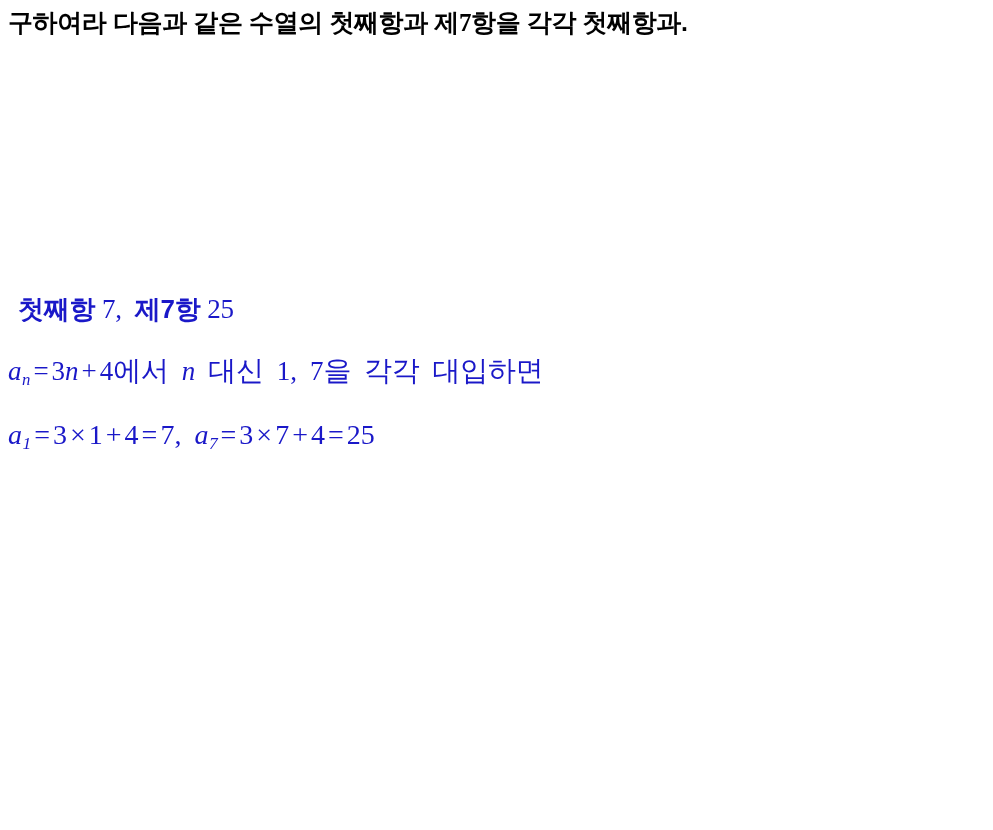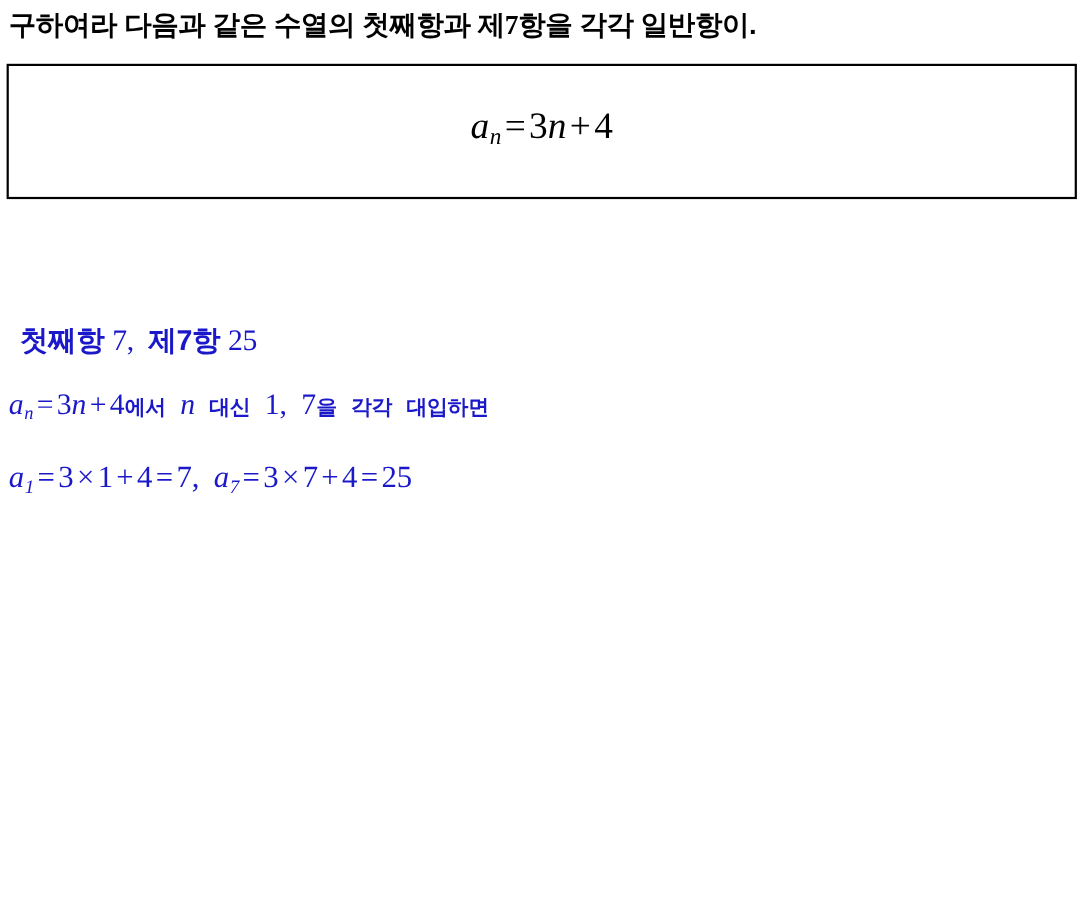--- a/index.html
+++ b/index.html
@@ -110,22 +110,22 @@
     font-weight: normal;
     font-size: 27px;
   }
   .ans-2 {
     position: absolute;
     left: 0;
     top: 60px;
     font-size: 26px;
   }
   .ans-2 .ko {
-    font-weight: bold;
-    font-size: 19px;
+    font-weight: normal;
+    font-size: 28px;
     letter-spacing: -0.3px;
   }
   .ans-2 .math {
     font-family: "Liberation Serif", serif;
     font-size: 27px;
   }
   .ans-3 {
     position: absolute;
     left: 0;
     top: 127px;
@@ -134,28 +134,23 @@
   }
   .gap-s { display: inline-block; width: 7px; }
   .gap-m { display: inline-block; width: 13px; }
 </style>
 </head>
 <body>
 
 <div class="page">
 
   <div class="prompt">
-    <span>구하여라 다음과 같은 수열의 첫째항과 제</span><span class="sub-n">7</span><span>항을 각각 일반항이.</span>
+    <span>구하여라 다음과 같은 수열의 첫째항과 제</span><span class="sub-n">7</span><span>항을 각각 첫째항과.</span>
   </div>
 
-  <div class="formula-box">
-    <div class="formula">
-      <span class="mvar">a</span><sub class="msub">n</sub><span class="mop">=</span><span class="mnum">3</span><span class="mvar">n</span><span class="mop">+</span><span class="mnum">4</span>
-    </div>
-  </div>
 
   <div class="answer">
 
     <div class="answer-line ans-1">
       <span>첫째항</span><span class="gap-s"></span><span class="num">7</span><span class="num">,</span><span class="gap-m"></span><span>제7항</span><span class="gap-s"></span><span class="num">25</span>
     </div>
 
     <div class="answer-line ans-2">
       <span class="math"><span class="mvar">a</span><sub class="msub">n</sub><span class="mop">=</span><span class="mnum">3</span><span class="mvar">n</span><span class="mop">+</span><span class="mnum">4</span></span><span class="ko">에서</span><span class="gap-m"></span><span class="math mvar">n</span><span class="gap-m"></span><span class="ko">대신</span><span class="gap-m"></span><span class="math mnum">1</span><span class="math mnum">,</span><span class="gap-m"></span><span class="math mnum">7</span><span class="ko">을</span><span class="gap-m"></span><span class="ko">각각</span><span class="gap-m"></span><span class="ko">대입하면</span>
     </div>

